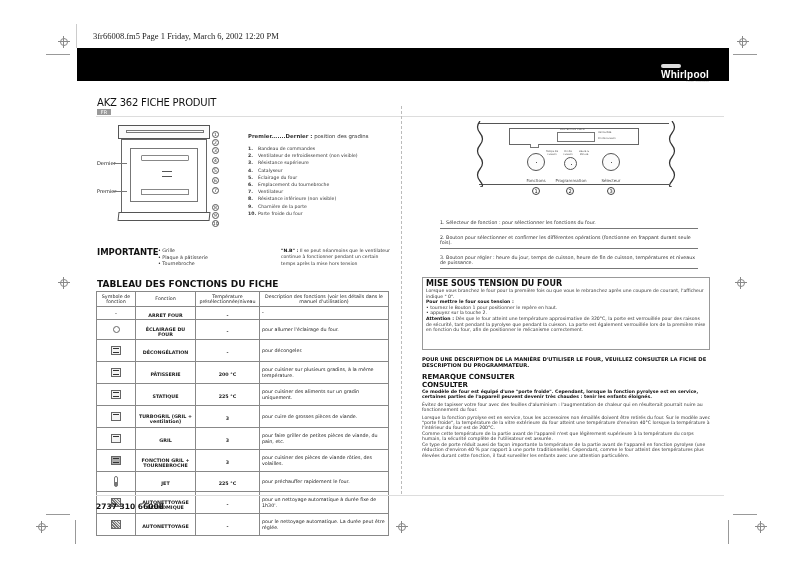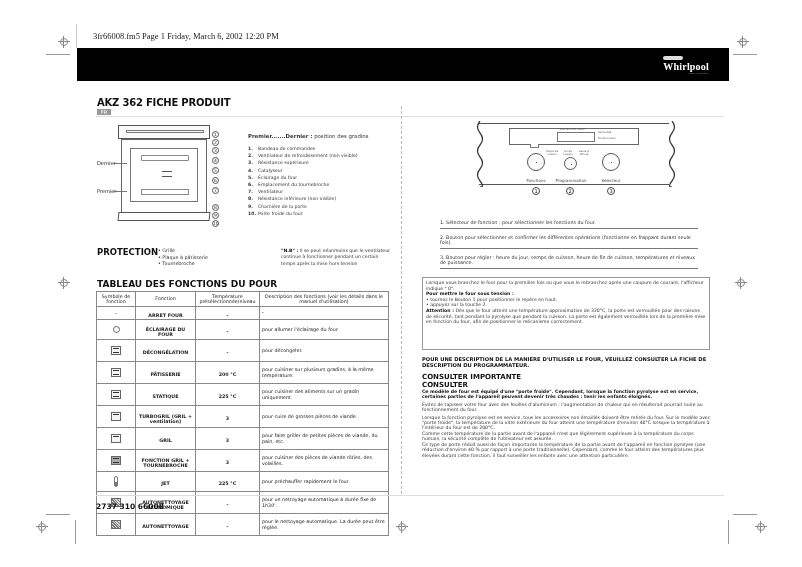--- a/index.html
+++ b/index.html
@@ -10,25 +10,25 @@
   .crosshair { position: absolute; width: 12px; height: 12px; }
   .crosshair::before { content: ""; position: absolute; left: 5px; top: 0; width: 1px; height: 12px; background: #888; }
   .crosshair::after { content: ""; position: absolute; top: 5px; left: 0; width: 12px; height: 1px; background: #888; }
   .crosshair span { position: absolute; left: 2px; top: 2px; width: 8px; height: 8px; border: 1px solid #888; border-radius: 50%; }
   .trim-h { position: absolute; height: 1px; background: #999; }
   .trim-v { position: absolute; width: 1px; background: #999; }
 
   .slug { position: absolute; left: 93px; top: 31px; font-family: "Liberation Serif", serif; font-size: 8.5px; color: #222; }
 
   .topbar { position: absolute; left: 77px; top: 48px; width: 652px; height: 33px; background: #000; }
-  .logo { position: absolute; right: 20px; top: 11px; color: #fff; font-family: Liberation Serif, serif; font-weight: bold; font-size: 10px; letter-spacing: 0.2px; }
+  .logo { position: absolute; right: 20px; top: 19px; color: #fff; font-family: Liberation Sans, sans-serif; font-weight: bold; font-size: 10px; letter-spacing: 0.2px; }
   .logo .swoosh { display: block; width: 20px; height: 4px; border-radius: 3px; background: #ddd; margin: -3px 0 1px 0; }
   .logo .sub { display: block; font-size: 2.5px; color: #aaa; text-align: right; font-weight: normal; }
 
-  .page-title { position: absolute; left: 97px; top: 97px; font-size: 10px; font-weight: bold; letter-spacing: -0.2px; }
+  .page-title { position: absolute; left: 97px; top: 97px; font-size: 10px; font-weight: normal; letter-spacing: -0.2px; }
   .lang-badge { position: absolute; left: 97px; top: 109px; width: 14px; height: 6px; background: #999; color: #fff; font-size: 5px; line-height: 6px; text-align: center; }
   .rule { position: absolute; height: 1px; background: #ccc; }
   .divider-v { position: absolute; left: 401px; top: 106px; width: 0; height: 388px; border-left: 1px dashed #bbb; }
 
   
   .oven { position: absolute; left: 118px; top: 125px; width: 92px; height: 100px; }
   .oven .panel { position: absolute; left: 0; top: 0; width: 92px; height: 14px; border: 1px solid #555; background: #fafafa; }
   .oven .panel i { position: absolute; left: 7px; top: 4px; width: 78px; height: 3px; border: 1px solid #777; }
   .oven .body { position: absolute; left: 3px; top: 14px; width: 86px; height: 74px; border: 1px solid #666; }
   .oven .cav { position: absolute; left: 8px; top: 8px; width: 68px; height: 54px; border: 1px solid #777; }
@@ -192,31 +192,31 @@
     <li><b>4.</b><span>Catalyseur</span></li>
     <li><b>5.</b><span>Éclairage du four</span></li>
     <li><b>6.</b><span>Emplacement du tournebroche</span></li>
     <li><b>7.</b><span>Ventilateur</span></li>
     <li><b>8.</b><span>Résistance inférieure (non visible)</span></li>
     <li><b>9.</b><span>Charnière de la porte</span></li>
     <li><b>10.</b><span>Porte froide du four</span></li>
   </ul>
 </div>
 
-<div class="acc-title">PROTECTION</div>
+<div class="acc-title">IMPORTANTE</div>
 <ul class="acc-list">
   <li>Grille</li>
   <li>Plaque à pâtisserie</li>
   <li>Tournebroche</li>
 </ul>
 <div class="nb">
   <b>"N.B" :</b><span> Il se peut néanmoins que le ventilateur continue à fonctionner pendant un certain temps après la mise hors tension</span>
 </div>
 
-<div class="tbl-title">TABLEAU DES FONCTIONS DU POUR</div>
+<div class="tbl-title">TABLEAU DES FONCTIONS DU FICHE</div>
 <table class="fn">
   <thead>
     <tr>
       <th>Symbole de fonction</th>
       <th>Fonction</th>
       <th>Température présélectionnée/niveau</th>
       <th>Description des fonctions (voir les détails dans le manuel d'utilisation)</th>
     </tr>
   </thead>
   <tbody>
@@ -329,32 +329,33 @@
   <div class="knob-num" style="left:140px;top:70px;">3</div>
 </div>
 
 <div class="knob-notes">
   <p>1. Sélecteur de fonction : pour sélectionner les fonctions du four.</p>
   <p>2. Bouton pour sélectionner et confirmer les différentes opérations (fonctionne en frappant durant seule fois).</p>
   <p>3. Bouton pour régler : heure du jour, temps de cuisson, heure de fin de cuisson, températures et niveaux de puissance.</p>
 </div>
 
 <div class="warnbox">
+  <h3>MISE SOUS TENSION DU FOUR</h3>
   <div>Lorsque vous branchez le four pour la première fois ou que vous le rebranchez après une coupure de courant, l'afficheur indique " 0".</div>
   <div class="bold">Pour mettre le four sous tension :</div>
   <ul>
     <li>tournez le  Bouton 1 pour positionner le repère en haut.</li>
     <li>appuyez sur la  touche 2.</li>
   </ul>
   <div><span class="bold">Attention : </span><span>Dès que le four atteint une température approximative de 320°C, la porte est verrouillée pour des raisons de sécurité, tant pendant la pyrolyse que pendant la cuisson. La porte est également verrouillée lors de la première mise en fonction du four, afin de positionner le mécanisme correctement.</span></div>
 </div>
 
 <div class="desc-ref">POUR UNE DESCRIPTION DE LA MANIÈRE D'UTILISER LE FOUR, VEUILLEZ CONSULTER LA FICHE DE DESCRIPTION DU PROGRAMMATEUR.</div>
 <div class="remark-title">
-  <div>CONSULTER IMPORTANTE</div>
+  <div>REMARQUE CONSULTER</div>
   <div>CONSULTER</div>
 </div>
 <div class="remark-body">
   <p class="b">Ce modèle de four est équipé d'une "porte froide". Cependant, lorsque la fonction pyrolyse est en service, certaines parties de l'appareil peuvent devenir très chaudes : tenir les enfants éloignés.</p>
   <p>Évitez de tapisser votre four avec des feuilles d'aluminium : l'augmentation de chaleur qui en résulterait pourrait nuire au fonctionnement du four.</p>
   <p style="margin-bottom:0.5px;">Lorsque la fonction pyrolyse est en service, tous les accessoires non émaillés doivent être retirés du four. Sur le modèle avec "porte froide", la température de la vitre extérieure du four atteint une température d'environ 40°C lorsque la température à l'intérieur du four est de 200°C.</p>
   <p style="margin-bottom:0.5px;">Comme cette température de la partie avant de l'appareil n'est que légèrement supérieure à la température du corps humain, la sécurité complète de l'utilisateur est assurée.</p>
   <p>Ce type de porte réduit aussi de façon importante la température de la partie avant de l'appareil en fonction pyrolyse (une réduction d'environ 40 % par rapport à une porte traditionnelle). Cependant, comme le four atteint des températures plus élevées durant cette fonction, il faut surveiller les enfants avec une attention particulière.</p>
 </div>
 

